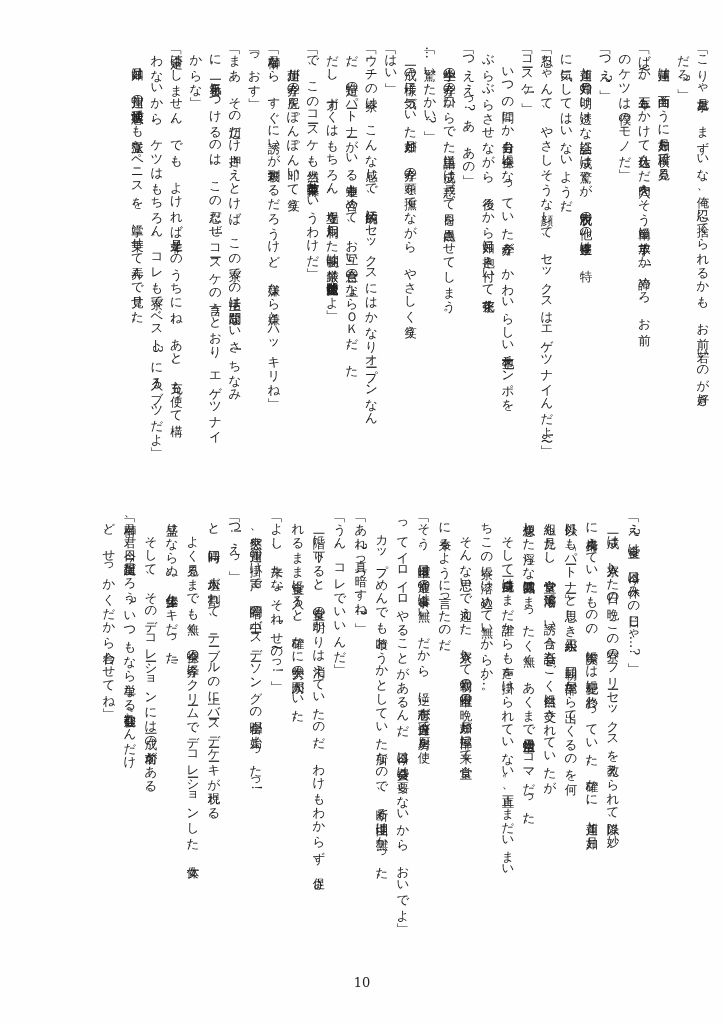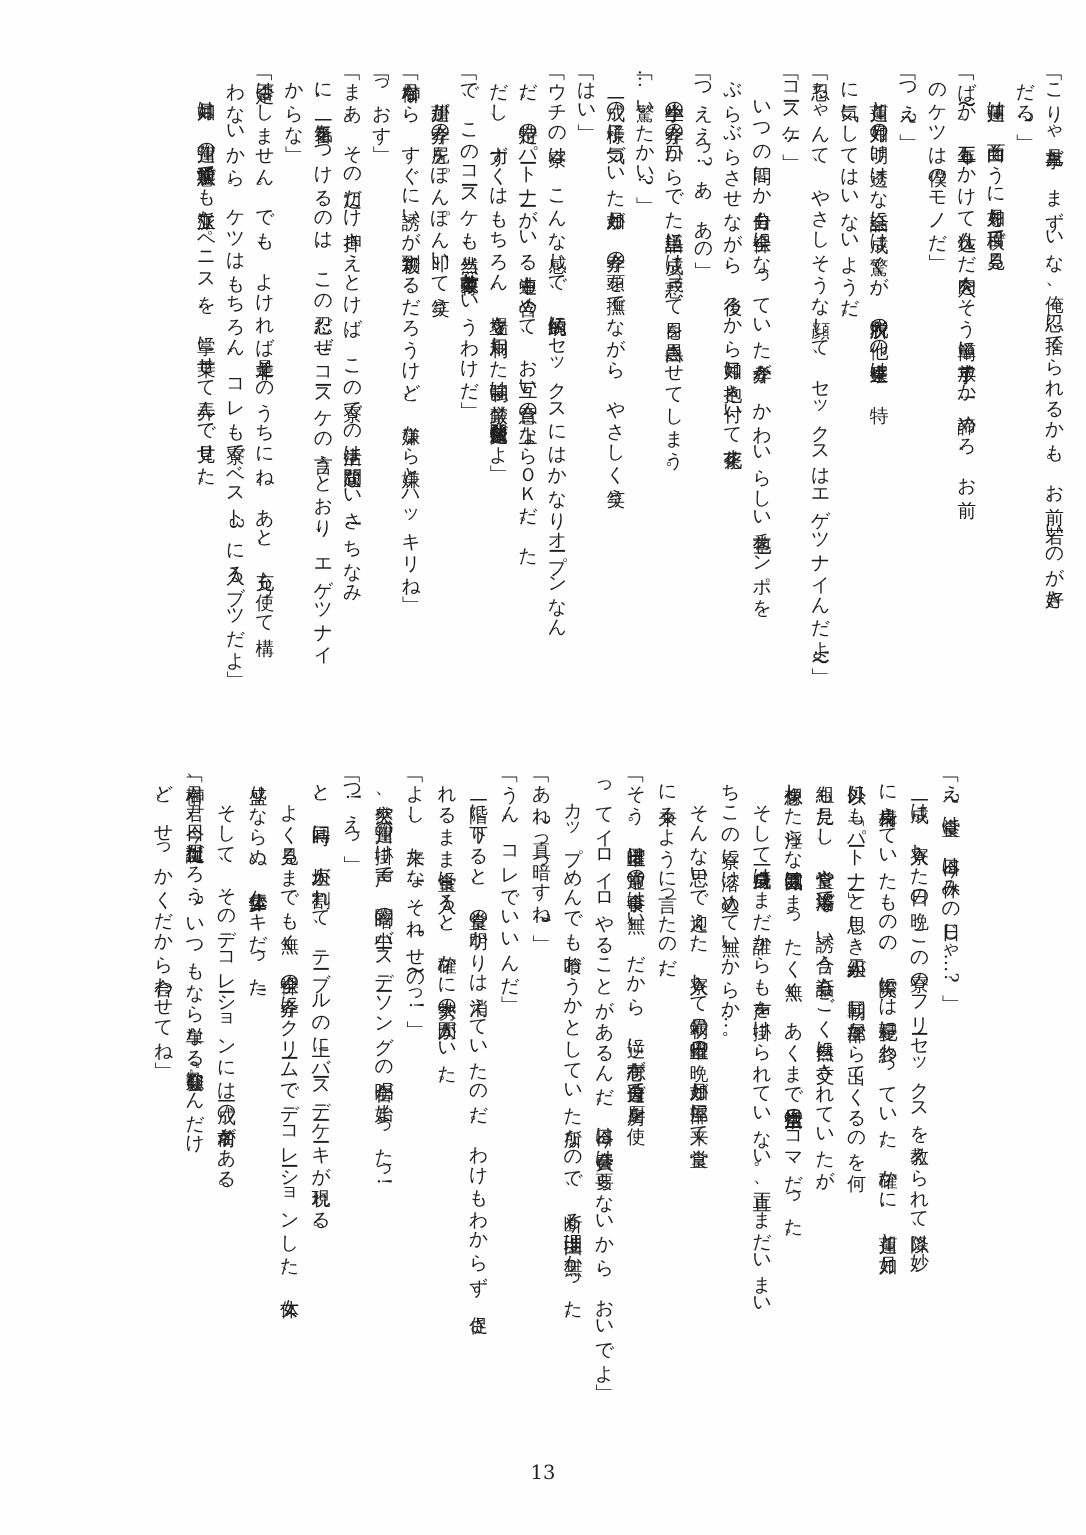--- a/index.html
+++ b/index.html
@@ -107,14 +107,14 @@
       <div class="col">　突然、蓮川の掛け声で、暗闇の中バースデーソングの合唱が始まったっ!</div>
       <div class="col">「つ!えっ」</div>
       <div class="col">と、同時に、人垣が割れて、テーブルの上にバースデーケーキが現れる。</div>
       <div class="col">　よく見るまでも無く、全裸の孝介にクリームでデコレーションした、女体</div>
       <div class="col">盛りならぬ、少年体ケーキだった!</div>
       <div class="col">　そして、そのデコレーションには一成の名前がある。</div>
       <div class="col">「榊君、君、今日、誕生日だろう?いつもなら単なる『歓迎会』なんだけ</div>
       <div class="col">ど、せっかくだから合わせてね」</div>
     </div>
 
-  <div class="page-number">13</div>
+  <div class="page-number">10</div>
 </div>
 
 </body></html>

